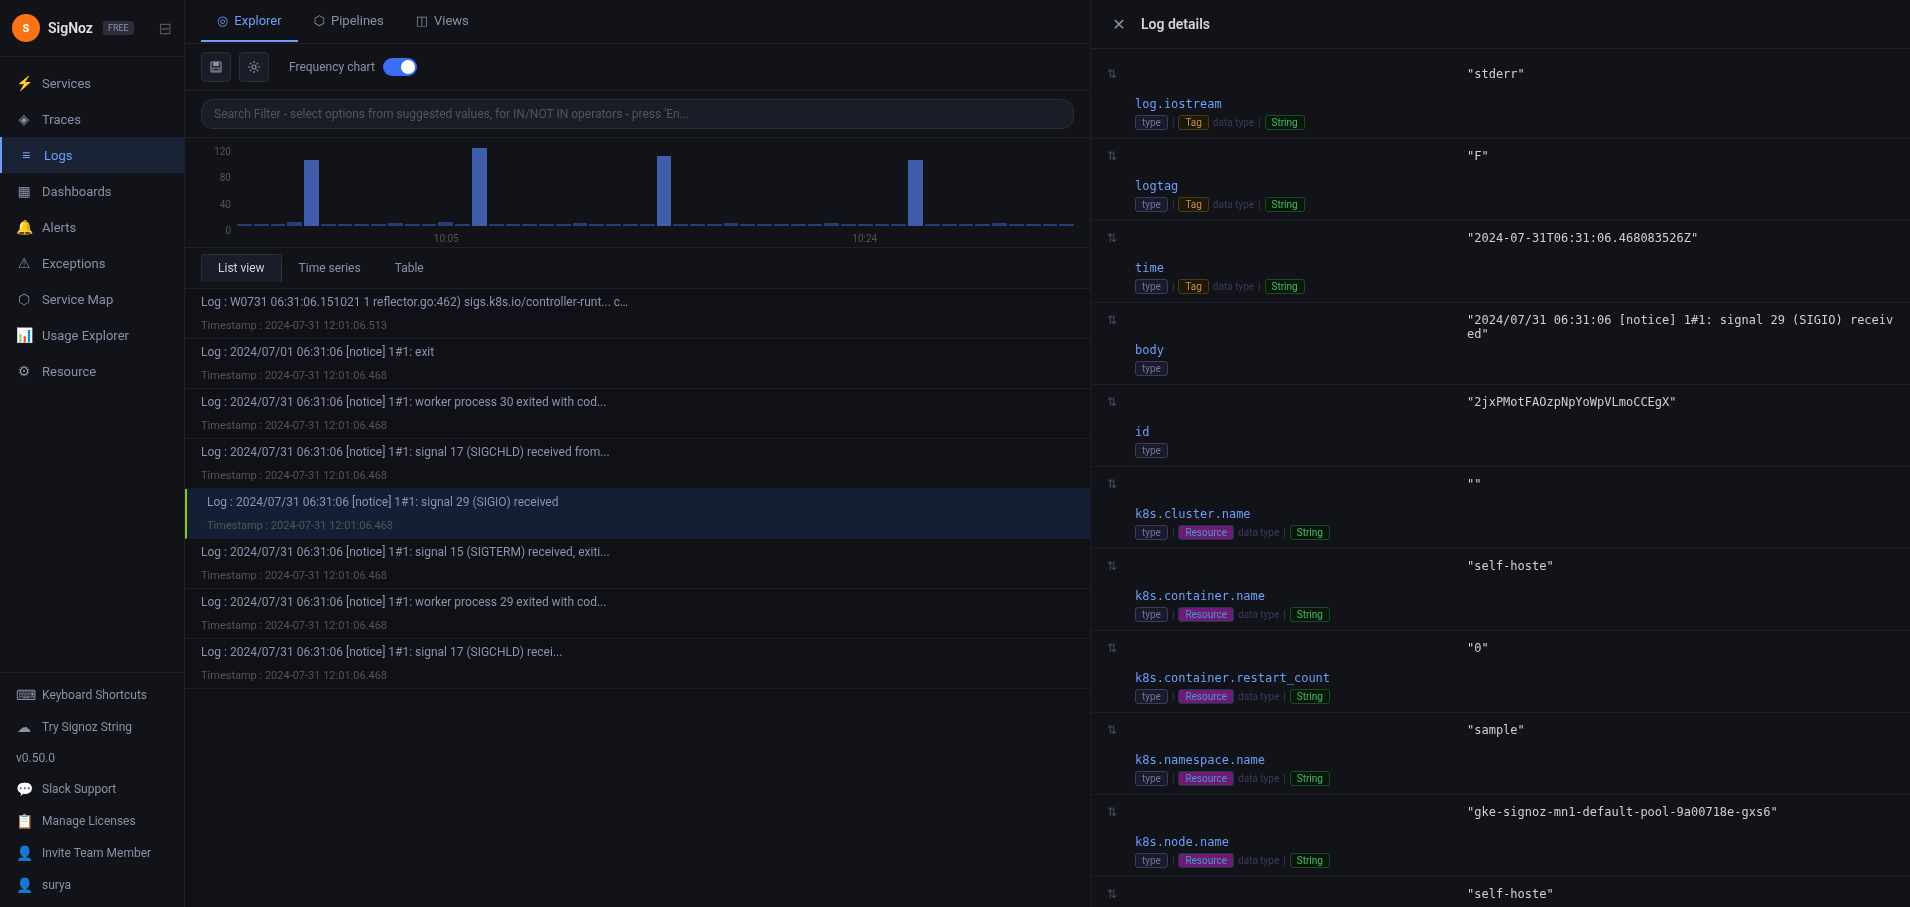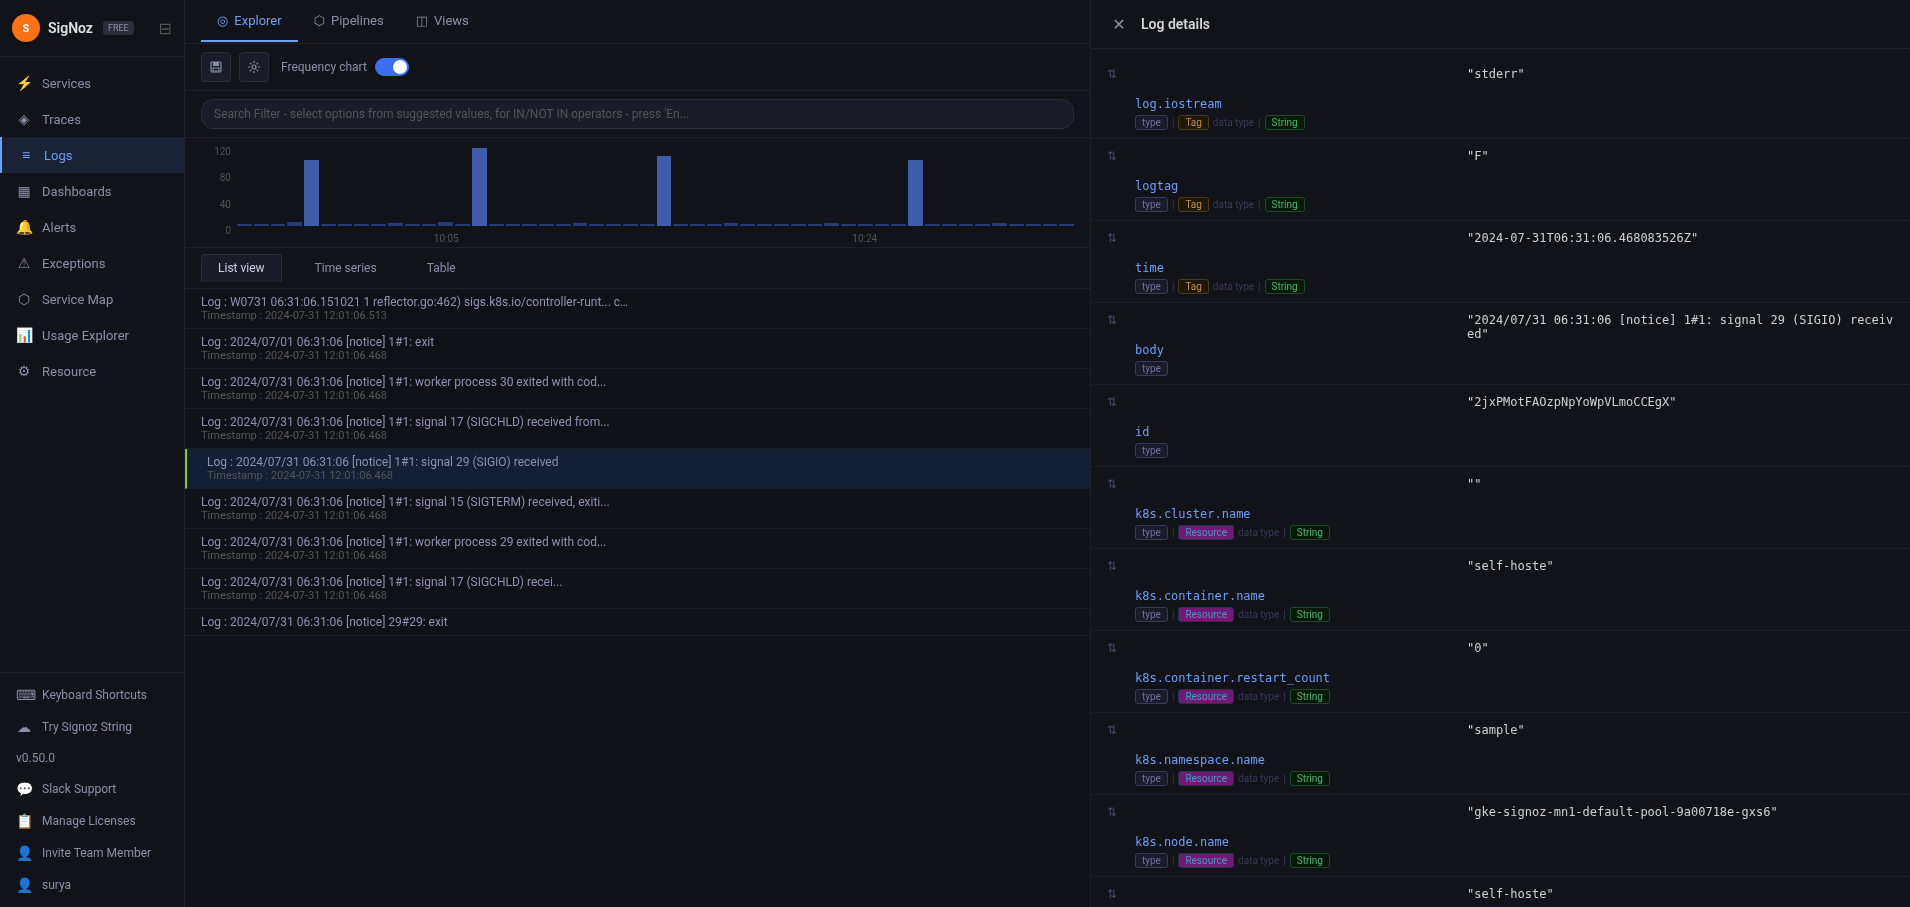--- a/index.html
+++ b/index.html
@@ -137,21 +137,21 @@
       background: #1a1d27;
       border: 1px solid #2a2d3a;
       border-radius: 4px;
       cursor: pointer;
       color: #8b8fa8;
       font-size: 13px;
     }
     .freq-label {
       font-size: 12px;
       color: #8b8fa8;
-      margin-left: 4px;
+      margin-left: 12px;
     }
     .toggle-switch {
       width: 34px;
       height: 18px;
       background: #3b6ef5;
       border-radius: 9px;
       position: relative;
       cursor: pointer;
     }
     .toggle-switch::after {
@@ -228,21 +228,21 @@
       background: #2c4a8c;
       border-radius: 1px 1px 0 0;
       min-height: 2px;
       opacity: 0.8;
     }
     .chart-bar.highlight { background: #4a6fd0; }
 
     
     .view-tabs {
       display: flex;
-      gap: 16px;
+      gap: 0;
       padding: 6px 16px;
       background: #111318;
       border-bottom: 1px solid #1e2028;
     }
     .view-tab {
       padding: 6px 16px;
       font-size: 12px;
       color: #8b8fa8;
       cursor: pointer;
       border: 1px solid transparent;
@@ -268,21 +268,21 @@
       font-size: 12px;
     }
     .log-entry.selected { background: #141e35; border-left: 2px solid #84cc16; padding-left: 20px; }
     .log-text {
       color: #9090b0;
       white-space: nowrap;
       overflow: hidden;
       text-overflow: ellipsis;
       max-width: 430px;
     }
-    .log-timestamp { color: #555; font-size: 11px; margin-top: 0; }
+    .log-timestamp { color: #555; font-size: 11px; margin-top: 10px; }
 
     
     .log-details-panel {
       width: 820px;
       min-width: 820px;
       background: #111318;
       border-left: 1px solid #1e2028;
       display: flex;
       flex-direction: column;
       height: 907px;
@@ -601,24 +601,20 @@
         <div class="log-timestamp">Timestamp :  2024-07-31 12:01:06.468</div>
       </div>
       <div class="log-entry">
         <div class="log-text">Log :  2024/07/31 06:31:06 [notice] 1#1: worker process 29 exited with cod...</div>
         <div class="log-timestamp">Timestamp :  2024-07-31 12:01:06.468</div>
       </div>
       <div class="log-entry">
         <div class="log-text">Log :  2024/07/31 06:31:06 [notice] 1#1: signal 17 (SIGCHLD) recei...</div>
         <div class="log-timestamp">Timestamp :  2024-07-31 12:01:06.468</div>
       </div>
-      <div class="log-entry">
-        <div class="log-text">Log :  2024/07/31 06:31:06 [notice] 29#29: exit</div>
-        <div class="log-timestamp"></div>
-      </div>
     </div>
 </div>
 
 <div class="log-details-panel">
   <div class="panel-header">
     <div class="panel-close-btn">✕</div>
     <span class="panel-title">Log details</span>
   </div>
   <div class="panel-content" id="panel-fields">
       <div class="field-row">

